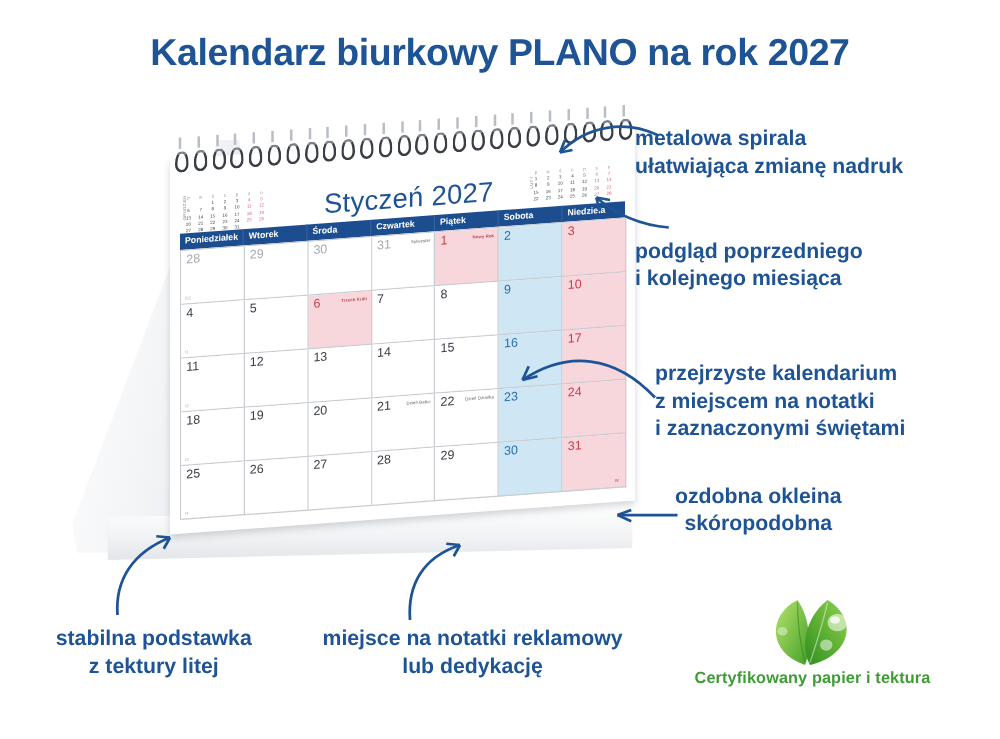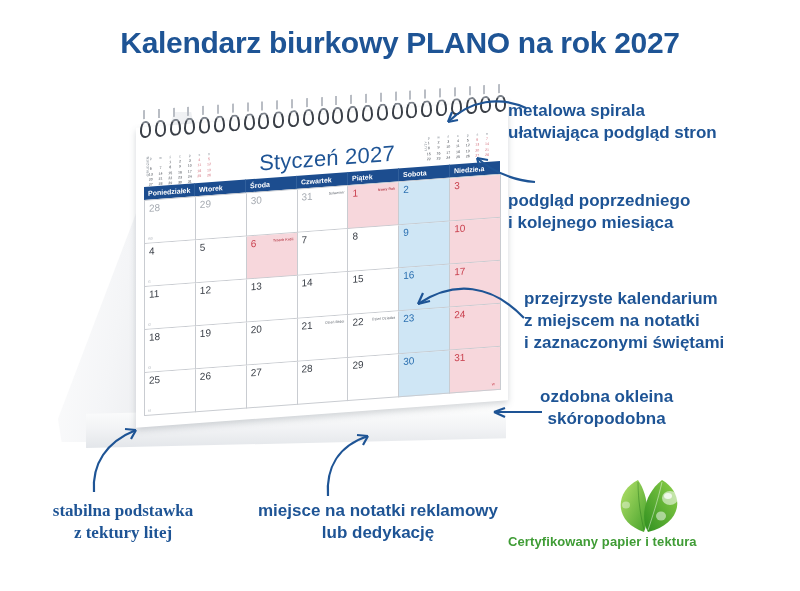--- a/index.html
+++ b/index.html
@@ -124,30 +124,30 @@
 
   
   .anno{
     position:absolute;font-size:17px;font-weight:bold;line-height:1.28;
     color:#1e5495;white-space:pre-line;
   }
   .a-spiral{left:508px;top:100px;}
   .a-preview{left:508px;top:190px;}
   .a-grid{left:524px;top:288px;}
   .a-okleina{left:540px;top:386px;text-align:center;}
-  .a-base{left:14px;top:500px;text-align:center;width:218px;font-family:Liberation Serif, serif;}
+  .a-base{left:14px;top:500px;text-align:center;width:218px;}
   .a-print{left:252px;top:500px;text-align:center;width:252px;}
 
   .arrow{position:absolute;overflow:visible;}
 
   
   .eco{position:absolute;left:508px;top:478px;width:284px;height:84px;}
   .eco-mark{position:absolute;left:96px;top:0px;width:92px;height:56px;}
   .eco-text{
-    position:absolute;left:0;top:56px;width:284px;
+    position:absolute;left:0;top:56px;width:284px;text-align:center;
     font-size:13px;font-weight:bold;color:#3f9c35;letter-spacing:.1px;
   }
 </style>
 </head>
 <body>
 
 <div class="stage">
 
   <div class="page-title">Kalendarz biurkowy PLANO na rok 2027</div>
 
@@ -488,21 +488,21 @@
   <svg class="arrow" style="left:88px;top:424px;width:60px;height:72px">
     <path d="M6 68 C4 40, 18 18, 48 6" stroke="#1e5495" stroke-width="2.2" fill="none"></path>
     <path d="M48 6 L37 5 M48 6 L43 15" stroke="#1e5495" stroke-width="2.2" fill="none"></path>
   </svg>
   <svg class="arrow" style="left:312px;top:430px;width:70px;height:70px">
     <path d="M16 66 C14 38, 26 16, 56 6" stroke="#1e5495" stroke-width="2.2" fill="none"></path>
     <path d="M56 6 L45 5 M56 6 L51 15" stroke="#1e5495" stroke-width="2.2" fill="none"></path>
   </svg>
 
   <div class="anno a-spiral">metalowa spirala
-ułatwiająca podgląd stron</div>
+ułatwiająca zmianę nadruk</div>
   <div class="anno a-grid">przejrzyste kalendarium
 z miejscem na notatki
 i zaznaczonymi świętami</div>
   <div class="anno a-preview">podgląd poprzedniego
 i kolejnego miesiąca</div>
   <div class="anno a-okleina">ozdobna okleina
 skóropodobna</div>
   <div class="anno a-base">stabilna podstawka
 z tektury litej</div>
   <div class="anno a-print">miejsce na notatki reklamowy

